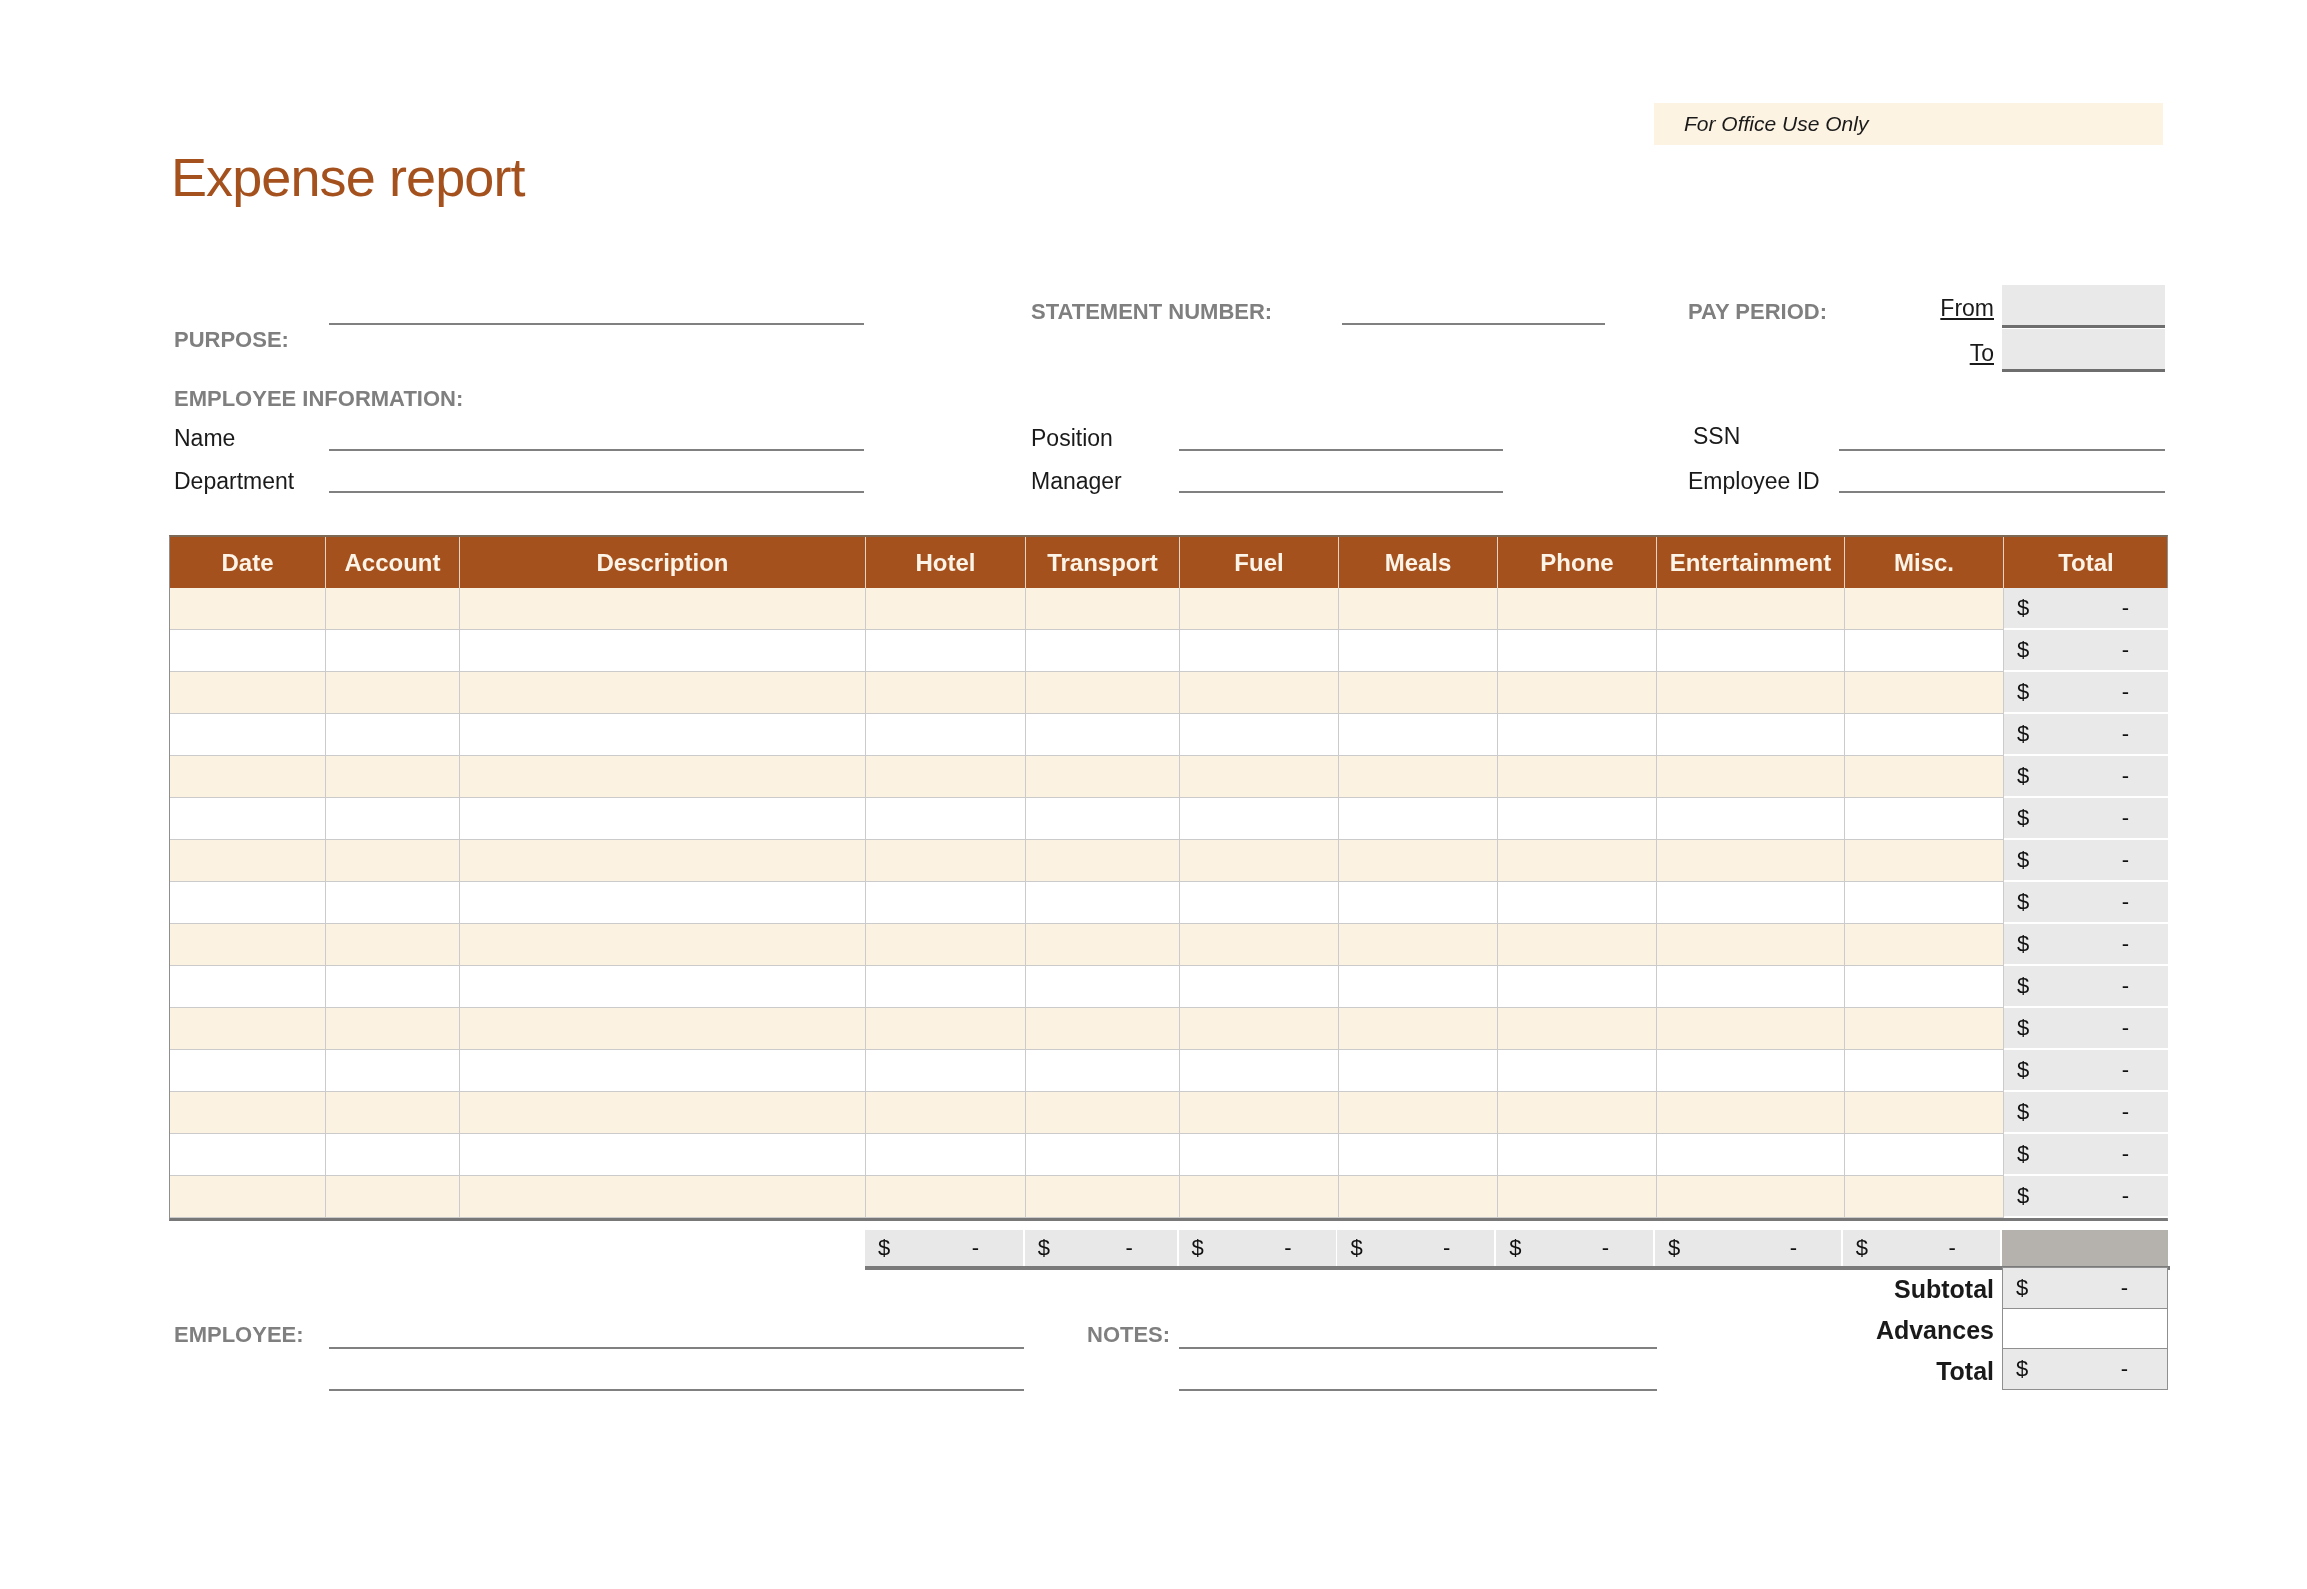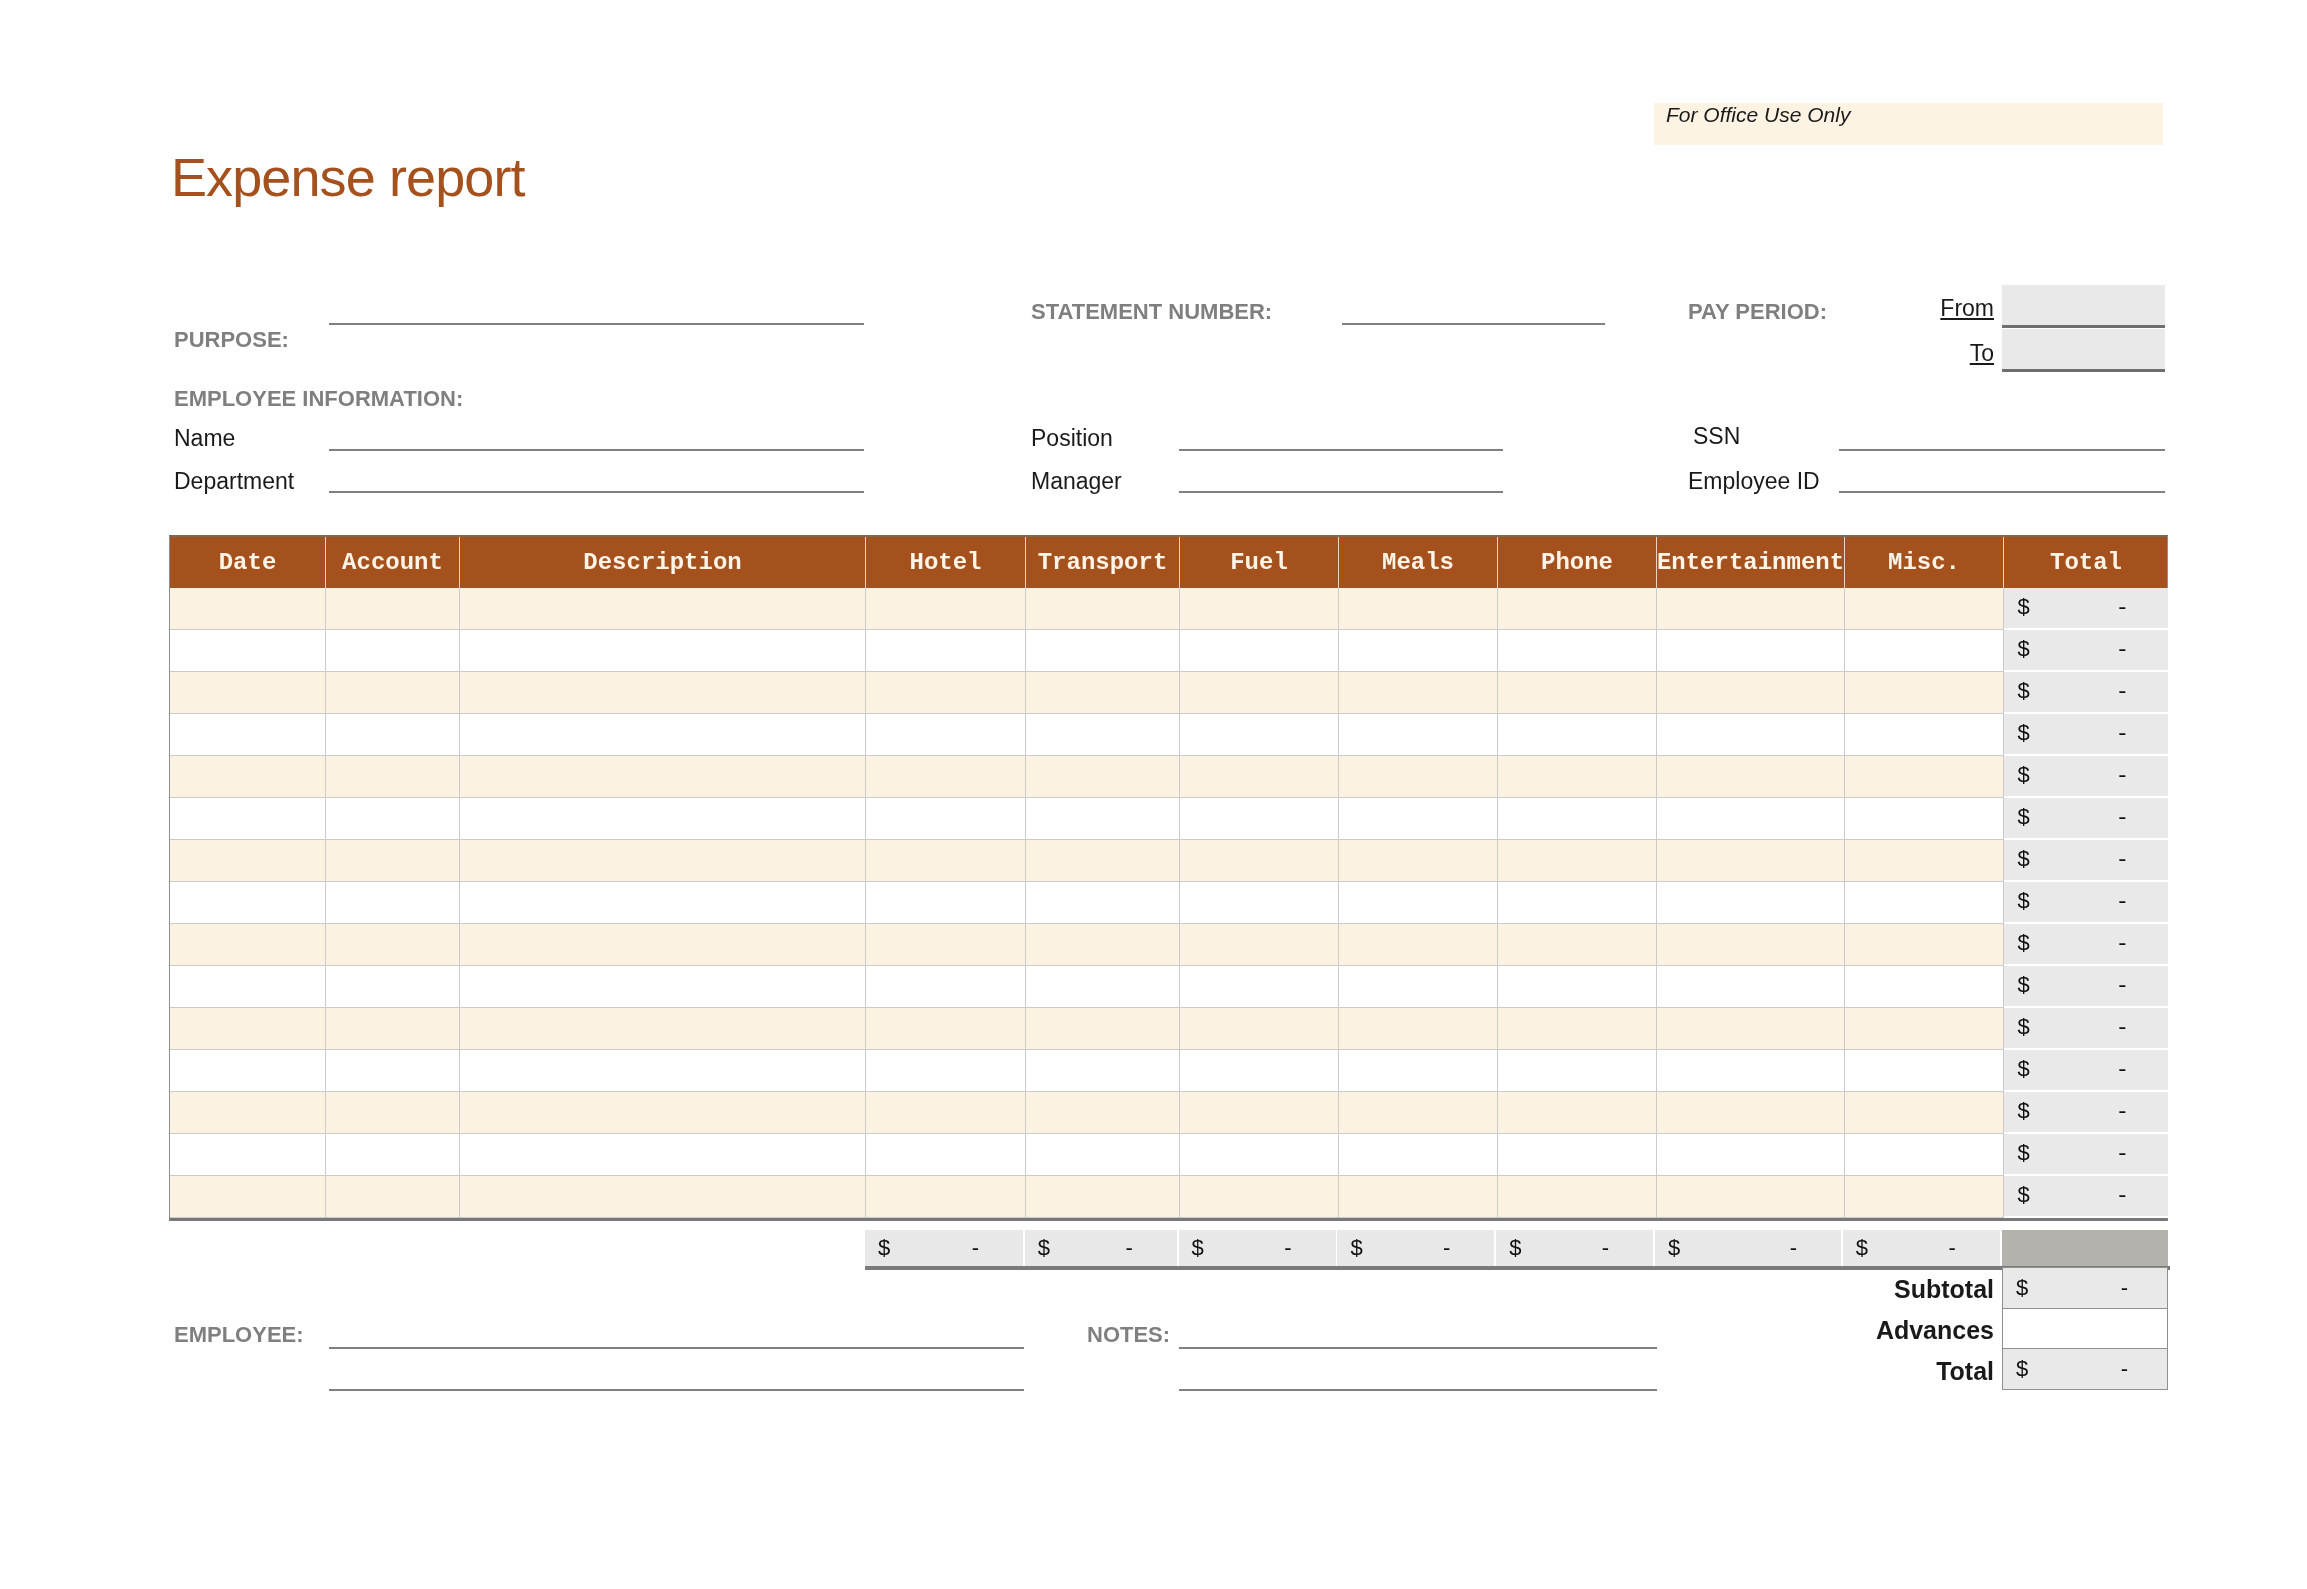--- a/index.html
+++ b/index.html
@@ -10,35 +10,35 @@
     --cell-dark:#B5B2AD;
     --label-gray:#7F7F7F;
     --line-gray:#808080;
   }
   *{margin:0;padding:0;box-sizing:border-box;}
   html,body{width:2307px;height:1589px;background:#ffffff;
     font-family:"Liberation Sans","DejaVu Sans",sans-serif;color:#1a1a1a;}
   .abs{position:absolute;}
 
   .office-box{left:1654px;top:103px;width:509px;height:42px;background:var(--office-bg);
-    display:flex;padding-left:12px;font-style:italic;font-size:21px;color:#1a1a1a;}
+    display:flex;align-items:center;padding-left:30px;font-style:italic;font-size:21px;color:#1a1a1a;}
   .page-title{left:171px;top:146px;font-size:54px;color:var(--accent);letter-spacing:-0.9px;}
 
   .glabel{font-size:22px;font-weight:bold;color:var(--label-gray);white-space:nowrap;}
   .blabel{font-size:23px;color:#1a1a1a;white-space:nowrap;}
   .rlabel{text-align:right;right:313px;font-size:23px;color:#1a1a1a;white-space:nowrap;text-decoration:underline;}
 
   .fline{height:0;border-top:2.8px solid var(--line-gray);}
 
   .period-box{width:163px;height:43px;background:var(--cell-gray);border-bottom:3.7px solid #6e6e6e;}
 
   
   .xtable{left:169px;top:535px;width:1999px;background:#fef9c3;
     border-left:1.8px solid #8f8f8f;border-right:1.8px solid #8f8f8f;
-    border-top:2.8px solid #7c6a57;border-bottom:3.7px solid #787878;font-family:Liberation Mono, monospace;}
+    border-top:2.8px solid #7c6a57;border-bottom:3.7px solid #787878;}
   .thead{display:grid;grid-template-columns:156px 134px 406px 160px 154px 159px 159px 159px 188px 159px 164px;
     height:51px;background:var(--accent);}
   .th{display:flex;align-items:center;justify-content:center;color:#fdf4e8;
     font-size:24px;font-weight:bold;border-right:1.8px solid rgba(255,255,255,.75);}
   .th:last-child{border-right:none;}
   .tr{display:grid;grid-template-columns:156px 134px 406px 160px 154px 159px 159px 159px 188px 159px 164px;
     height:42px;background:#ffffff;}
   .tr:nth-child(odd){background:var(--cream);}
   .td{border-right:1.8px solid #cbcbcb;border-bottom:1.8px solid #cbcbcb;}
   .td.total-cell{background:var(--cell-gray);border-bottom:2.8px solid #ffffff;border-right:none;

